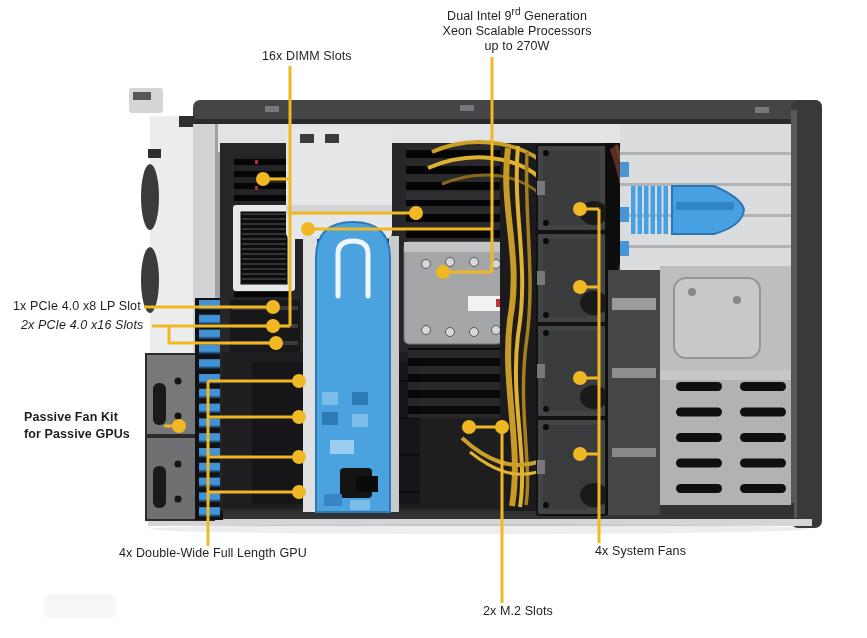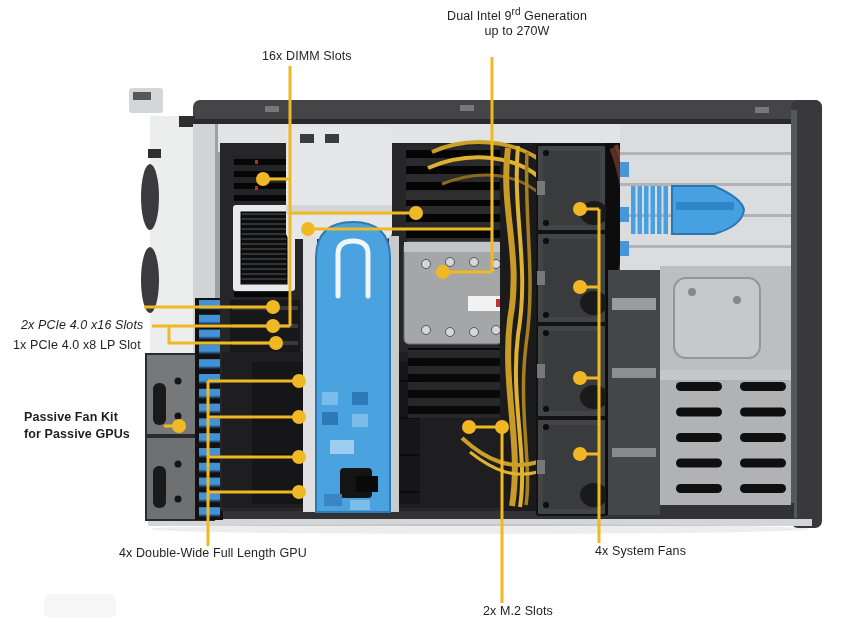--- a/index.html
+++ b/index.html
@@ -9,21 +9,21 @@
   }
   #scene{position:absolute;left:0;top:0;}
   .callout-label{
     position:absolute;
     font-size:12.5px;line-height:15px;color:#1f1f1f;
     white-space:nowrap;letter-spacing:.1px;
   }
   .callout-label sup{font-size:10px;line-height:0;margin-top:12px;}
   .lbl-cpu{left:396px;top:9px;width:242px;text-align:center;}
   .lbl-dimm{left:262px;top:49px;}
-  .lbl-pcie-lp{left:13px;top:299px;margin-top:39px;}
+  .lbl-pcie-lp{left:13px;top:299px;}
   .lbl-pcie-x16{left:21px;top:318px;font-style:italic;}
   .lbl-passive{left:24px;top:409px;line-height:17px;font-weight:bold;}
   .lbl-gpu{left:119px;top:546px;}
   .lbl-fans{left:595px;top:544px;}
   .lbl-m2{left:483px;top:604px;}
 </style>
 </head>
 <body>
 
 <div id="stage">
@@ -306,20 +306,21 @@
       <circle cx="580" cy="287" r="7"></circle>
       <circle cx="580" cy="378" r="7"></circle>
       <circle cx="580" cy="454" r="7"></circle>
       <circle cx="469" cy="427" r="7"></circle>
       <circle cx="502" cy="427" r="7"></circle>
     </g>
   </svg>
 
   <div class="callout-label lbl-cpu">
     <div><span>Dual Intel 9</span><sup>rd</sup><span> Generation</span></div>
+    <div>Xeon Scalable Processors</div>
     <div>up to 270W</div>
   </div>
 
   <div class="callout-label lbl-dimm">16x DIMM Slots</div>
 
   <div class="callout-label lbl-pcie-lp">1x PCIe 4.0 x8 LP Slot</div>
 
   <div class="callout-label lbl-pcie-x16">2x PCIe 4.0 x16 Slots</div>
 
   <div class="callout-label lbl-passive">

